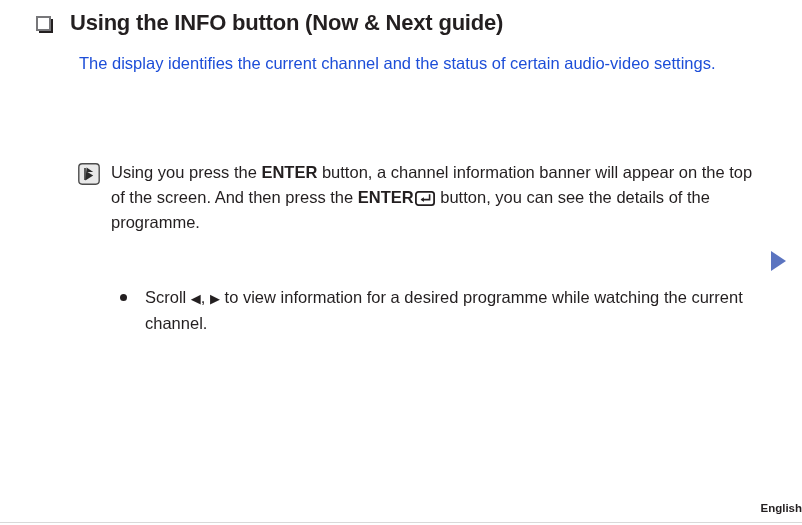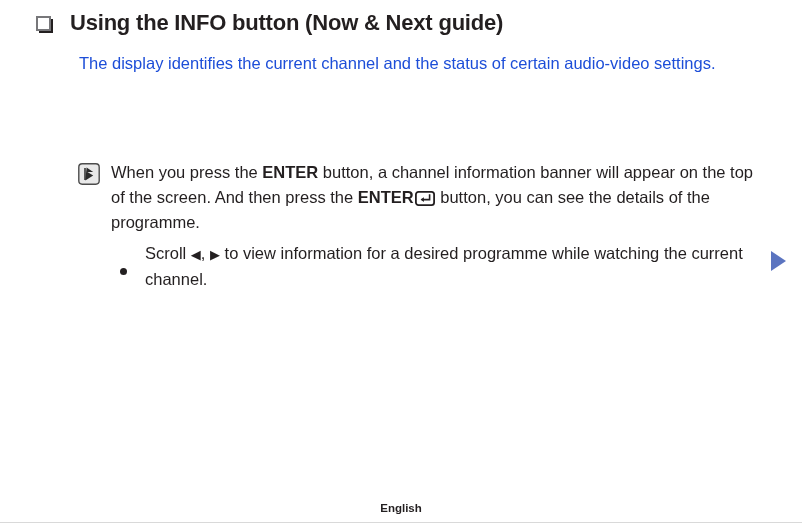--- a/index.html
+++ b/index.html
@@ -118,22 +118,23 @@
 
   
   .sub-list {
     position: absolute;
     left: 120px;
     top: 240px;
     width: 640px;
   }
   .sub-item {
     display: flex;
-    align-items: center;
+    align-items: flex-start;
     margin-bottom: 2px;
+    margin-top: 44px;
   }
   .sub-dot {
     flex: 0 0 auto;
     width: 7px;
     height: 7px;
     border-radius: 50%;
     background: #231f20;
     margin-top: 10px;
     margin-right: 18px;
   }
@@ -156,21 +157,21 @@
     width: 20px;
     height: 22px;
   }
 
   
   .footer-label {
     position: absolute;
     left: 0;
     right: 0;
     top: 502px;
-    text-align: center;
+    text-align: right;
     font-size: 11.5px;
     font-weight: bold;
     color: #231f20;
   }
   .footer-rule {
     position: absolute;
     left: 0;
     right: 0;
     top: 522px;
     height: 1px;
@@ -193,21 +194,21 @@
 
   <div class="note-block">
     <span class="note-icon">
       <svg viewBox="0 0 22 22" width="22" height="22" aria-hidden="true">
         <rect x="0.8" y="0.8" width="20.4" height="20.4" rx="3.4" ry="3.4" fill="#e9e9e9" stroke="#4c4c4c" stroke-width="1.4"></rect>
         <path d="M8.6 4.4 L15.2 9.1 L9.4 9.1 L15.2 12.4 L7.3 17.4 Z" fill="#2b2b2b"></path>
         <path d="M7.0 5.0 L7.0 17.0" stroke="#2b2b2b" stroke-width="1.5" fill="none"></path>
       </svg>
     </span>
     <span class="note-text">
-      <span>When you press the </span><b>ENTER</b><span> button, a channel information banner will appear on the top of the screen. And then press the </span><b>ENTER</b><span class="enter-key"><svg viewBox="0 0 20 15" width="20" height="15" aria-hidden="true">
+      <span>Using you press the </span><b>ENTER</b><span> button, a channel information banner will appear on the top of the screen. And then press the </span><b>ENTER</b><span class="enter-key"><svg viewBox="0 0 20 15" width="20" height="15" aria-hidden="true">
             <rect x="0.9" y="0.9" width="18.2" height="13.2" rx="2.6" ry="2.6" fill="#ffffff" stroke="#231f20" stroke-width="1.8"></rect>
             <path d="M14.6 4.1 L14.6 8.6 L7.4 8.6" stroke="#231f20" stroke-width="1.6" fill="none" stroke-linecap="square"></path>
             <path d="M8.9 6.2 L5.6 8.6 L8.9 11.0 Z" fill="#231f20"></path>
           </svg></span><span> button, you can see the details of the programme.</span>
     </span>
   </div>
 
   <div class="sub-list">
 
     <div class="sub-item">

